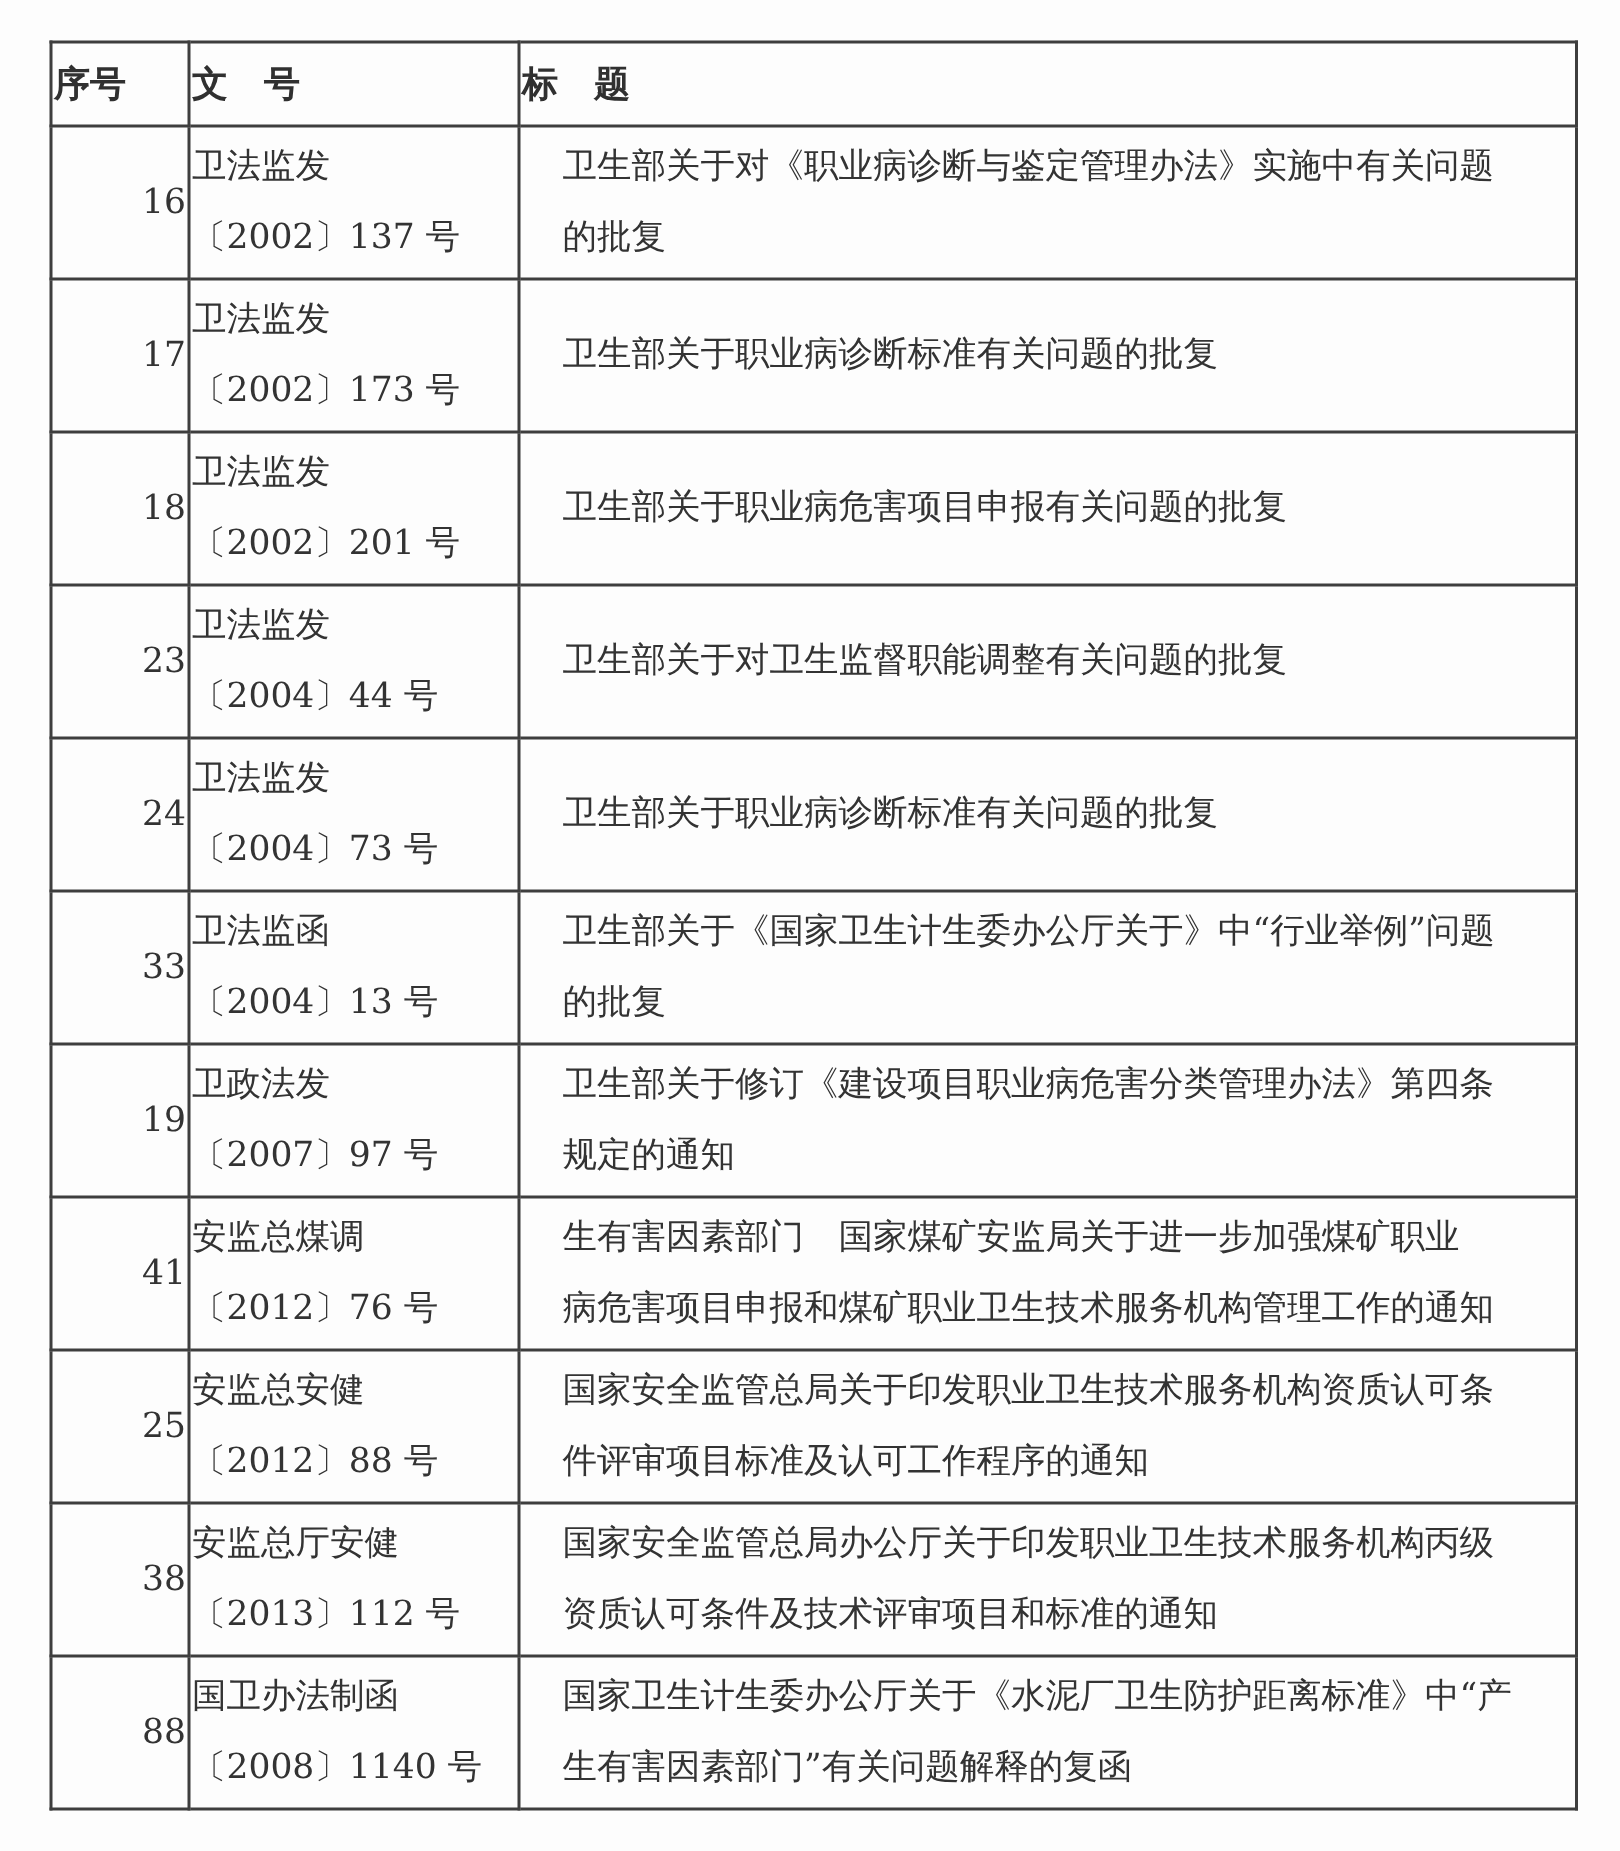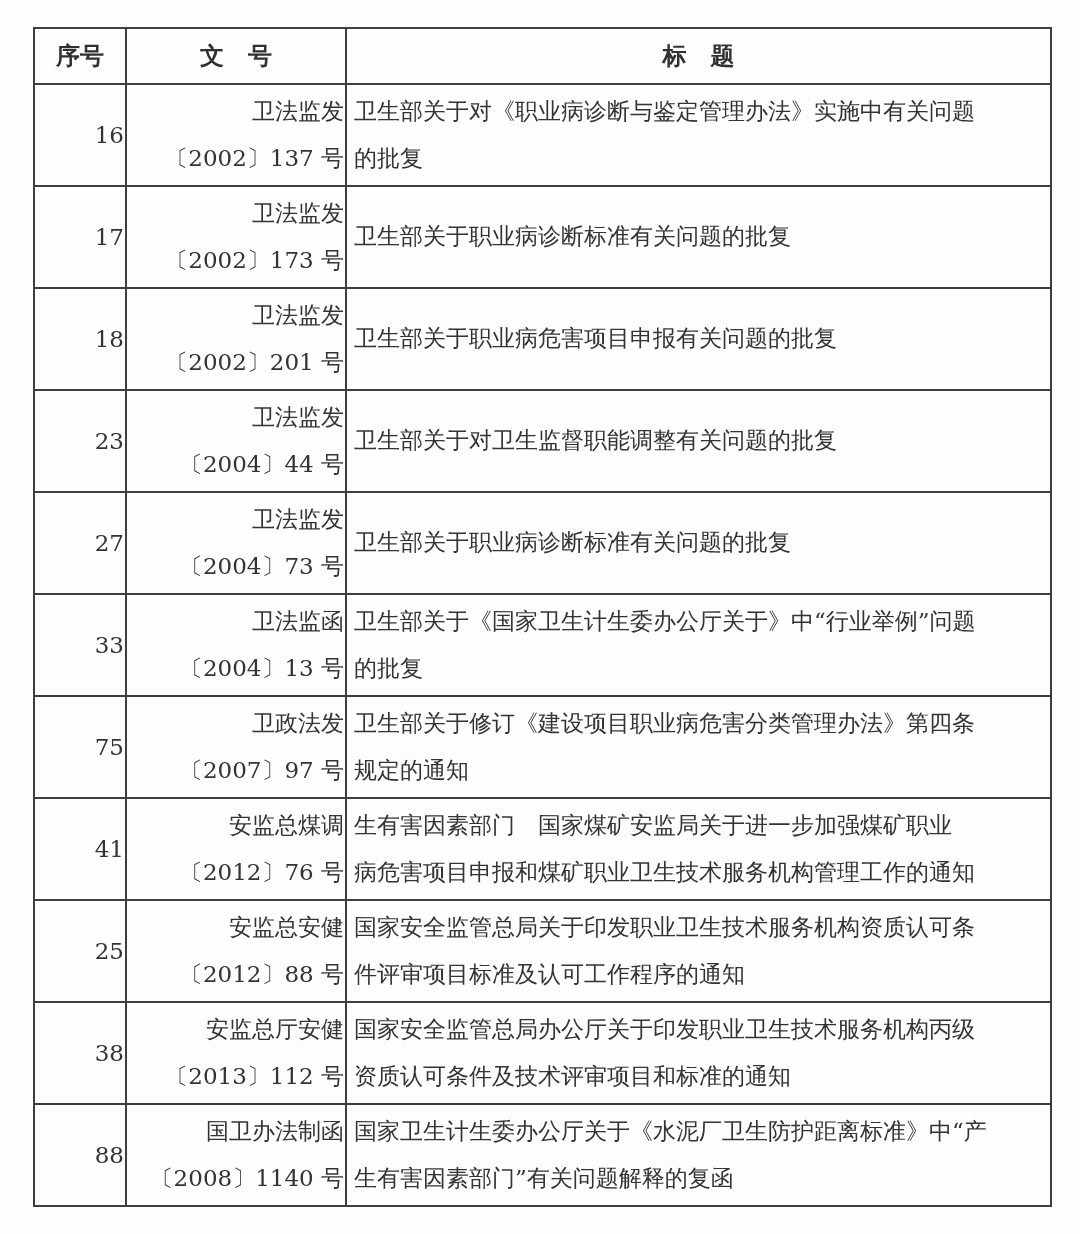--- a/index.html
+++ b/index.html
@@ -30,39 +30,39 @@
   }
   .doc-table thead tr {
     height: 56px;
   }
   .doc-table tbody tr {
     height: 102px;
   }
   .doc-table th {
     font-size: 24px;
     font-weight: bold;
-    text-align: center;
+    text-align: left;
     vertical-align: middle;
     color: #303030;
   }
   .doc-table td {
     font-size: 23px;
     vertical-align: middle;
   }
   .cell-index {
     text-align: right;
   }
   .cell-docno {
-    text-align: right;
+    text-align: left;
     white-space: pre-line;
     line-height: 2.05;
   }
   .cell-title {
     text-align: left;
-    padding: 0 10px 0 7px;
+    padding: 0 10px 0 28px;
     white-space: pre-line;
     line-height: 2.05;
     margin-left: 24px;
   }
 </style>
 </head>
 <body>
 
 <div class="page">
   <table class="doc-table">
@@ -98,34 +98,34 @@
 〔2002〕201 号</td>
     <td class="cell-title">卫生部关于职业病危害项目申报有关问题的批复</td>
   </tr>
         <tr>
     <td class="cell-index">23</td>
     <td class="cell-docno">卫法监发
 〔2004〕44 号</td>
     <td class="cell-title">卫生部关于对卫生监督职能调整有关问题的批复</td>
   </tr>
         <tr>
-    <td class="cell-index">27</td>
+    <td class="cell-index">24</td>
     <td class="cell-docno">卫法监发
 〔2004〕73 号</td>
     <td class="cell-title">卫生部关于职业病诊断标准有关问题的批复</td>
   </tr>
         <tr>
     <td class="cell-index">33</td>
     <td class="cell-docno">卫法监函
 〔2004〕13 号</td>
     <td class="cell-title">卫生部关于《国家卫生计生委办公厅关于》中“行业举例”问题
 的批复</td>
   </tr>
         <tr>
-    <td class="cell-index">75</td>
+    <td class="cell-index">19</td>
     <td class="cell-docno">卫政法发
 〔2007〕97 号</td>
     <td class="cell-title">卫生部关于修订《建设项目职业病危害分类管理办法》第四条
 规定的通知</td>
   </tr>
         <tr>
     <td class="cell-index">41</td>
     <td class="cell-docno">安监总煤调
 〔2012〕76 号</td>
     <td class="cell-title">生有害因素部门　国家煤矿安监局关于进一步加强煤矿职业

